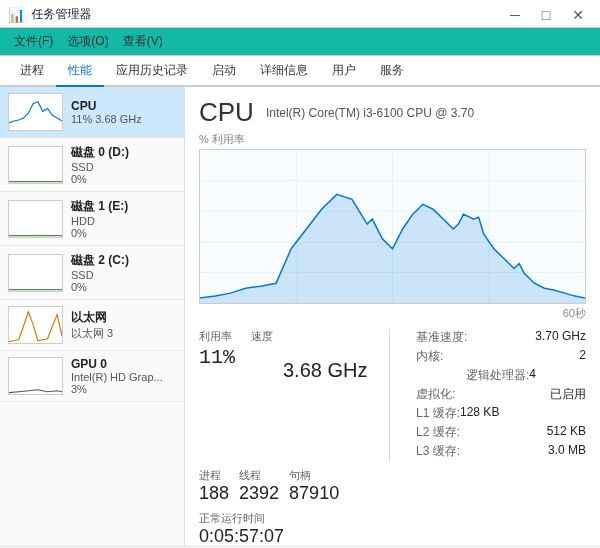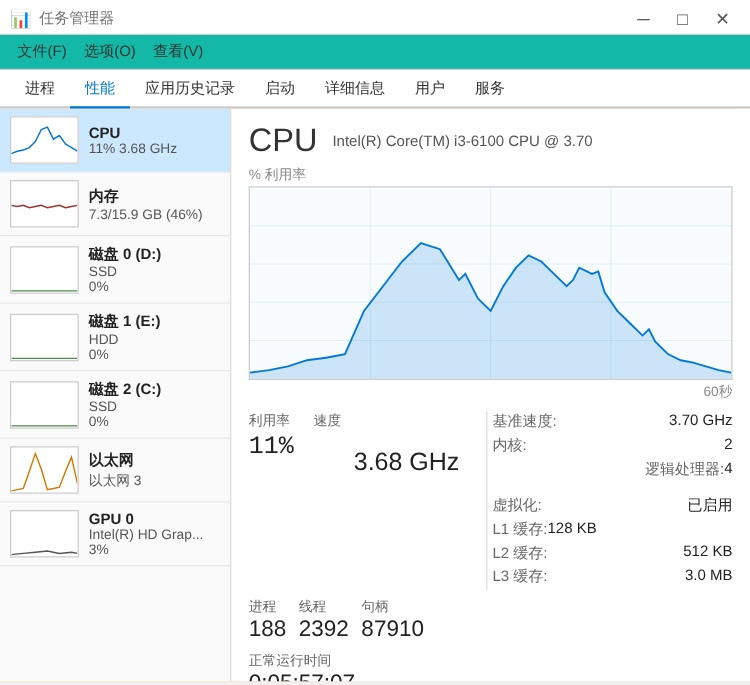--- a/index.html
+++ b/index.html
@@ -14,21 +14,21 @@
     .title-bar {
       background: #fff;
       border-bottom: 1px solid #ccc;
       padding: 6px 8px 4px;
       display: flex;
       align-items: center;
       gap: 6px;
     }
     .title-text {
       font-size: 12px;
-      color: #737373;
+      color: #0f172a;
     }
     .menu-bar {
       background: #14b8a6;
       border-bottom: 1px solid #ccc;
       padding: 3px 8px;
       display: flex;
       gap: 2px;
     }
     .menu-item {
       padding: 2px 6px;
@@ -51,21 +51,21 @@
       border-bottom: 2px solid transparent;
       margin-bottom: -2px;
     }
     .tab.active {
       color: #0078d7;
       border-bottom: 2px solid #0078d7;
     }
     .main {
       display: flex;
       height: calc(548px - 90px);
-      background: #fdba74;
+      background: #4c1d95;
     }
     .left-panel {
       width: 185px;
       border-right: 1px solid #ddd;
       overflow-y: auto;
       background: #fafafa;
     }
     .left-item {
       display: flex;
       align-items: center;
@@ -172,31 +172,20 @@
         <svg viewBox="0 0 55 38" preserveAspectRatio="none">
           <polyline points="0,30 5,28 10,27 15,25 20,20 25,10 30,8 35,18 40,15 45,22 50,25 55,28" fill="none" stroke="#0078d7" stroke-width="1.2"></polyline>
         </svg>
       </div>
       <div class="left-info">
         <div class="left-title">CPU</div>
         <div class="left-sub">11%  3.68 GHz</div>
       </div>
     </div>
 
-    <div class="left-item">
-      <div class="chart-mini">
-        <svg viewBox="0 0 55 38" preserveAspectRatio="none">
-          <polyline points="0,20 5,21 10,20 15,22 20,21 25,20 30,22 35,21 40,20 45,22 50,21 55,20" fill="none" stroke="#a03030" stroke-width="1.2"></polyline>
-        </svg>
-      </div>
-      <div class="left-info">
-        <div class="left-title">内存</div>
-        <div class="left-sub">7.3/15.9 GB (46%)</div>
-      </div>
-    </div>
 
     <div class="left-item">
       <div class="chart-mini">
         <svg viewBox="0 0 55 38" preserveAspectRatio="none">
           <rect x="0" y="0" width="55" height="38" fill="#fff"></rect>
           <polyline points="0,36 55,36" fill="none" stroke="#4a8a4a" stroke-width="1.2"></polyline>
         </svg>
       </div>
       <div class="left-info">
         <div class="left-title">磁盘 0 (D:)</div>
@@ -300,30 +289,30 @@
         </div>
       </div>
       <div style="width:110px; padding-left:4px;">
         <div class="stat-label" style="visibility:hidden;">速度</div>
         <div class="stat-label" style="visibility:hidden;">x</div>
         <div style="margin-top:2px;">
           <div class="stat-value">3.68 GHz</div>
         </div>
       </div>
 
-      <div style="flex:1; padding-left:4px; border-left: 1px solid #ddd; font-size:12px;">
+      <div style="flex:1; padding-left:26px; border-left: 1px solid #ddd; font-size:12px;">
         <div style="display:flex; justify-content:space-between; margin-bottom:2px;">
           <span style="color:#666;">基准速度:</span>
           <span style="color:#222; font-weight:500;">3.70 GHz</span>
         </div>
         <div style="display:flex; justify-content:space-between; margin-bottom:2px;">
           <span style="color:#666;">内核:</span>
           <span style="color:#222; font-weight:500;">2</span>
         </div>
-        <div style="display:flex; justify-content:flex-end; margin-bottom:12px;">
+        <div style="display:flex; justify-content:center; margin-bottom:2px;">
           <span style="color:#666;">逻辑处理器:</span>
           <span style="color:#222; font-weight:500;">4</span>
         </div>
         <div style="display:flex; justify-content:space-between; margin-bottom:2px;">
           <span style="color:#666;">虚拟化:</span>
           <span style="color:#222; font-weight:500;">已启用</span>
         </div>
         <div style="display:flex; justify-content:flex-start; margin-bottom:2px;">
           <span style="color:#666;">L1 缓存:</span>
           <span style="color:#222; font-weight:500;">128 KB</span>

